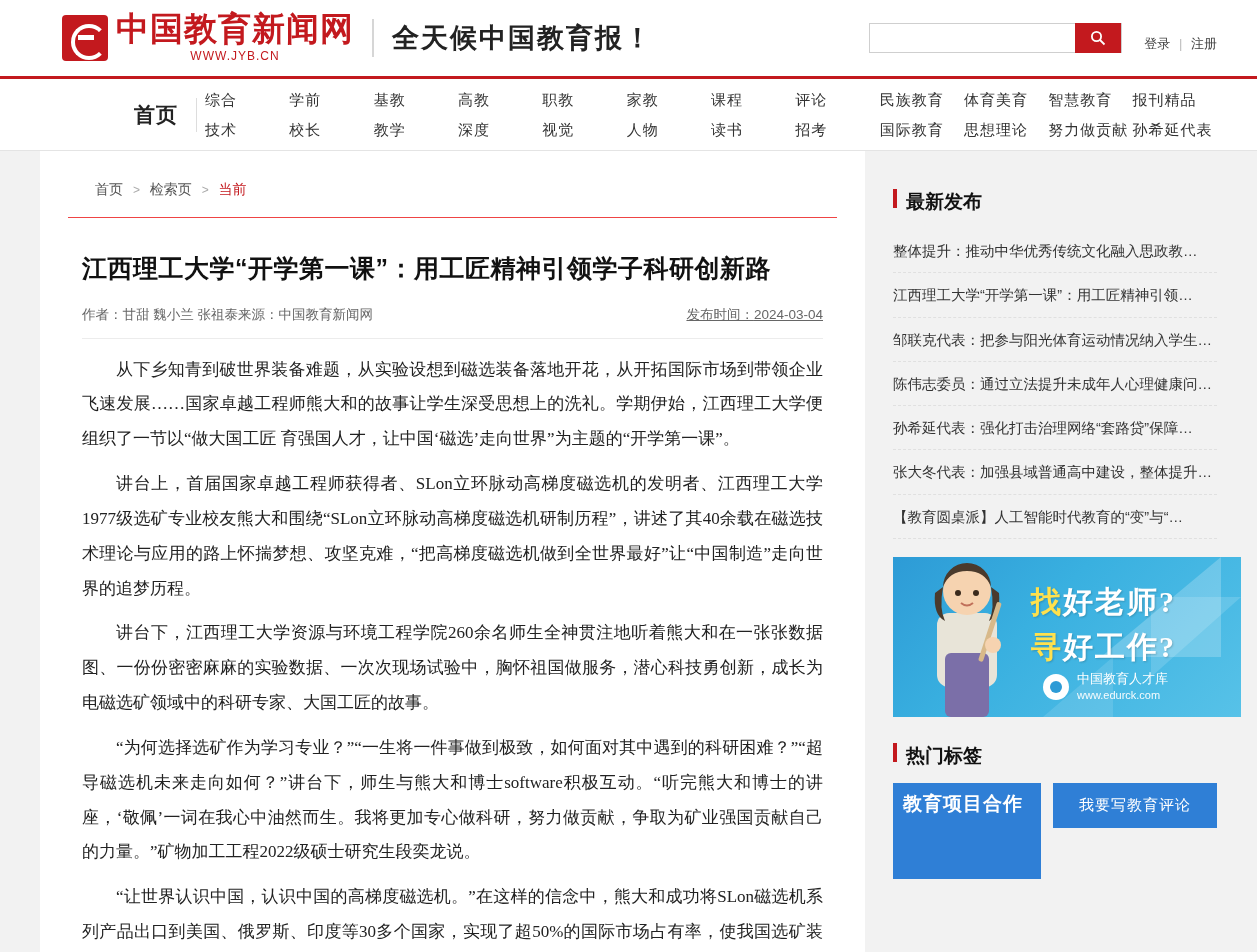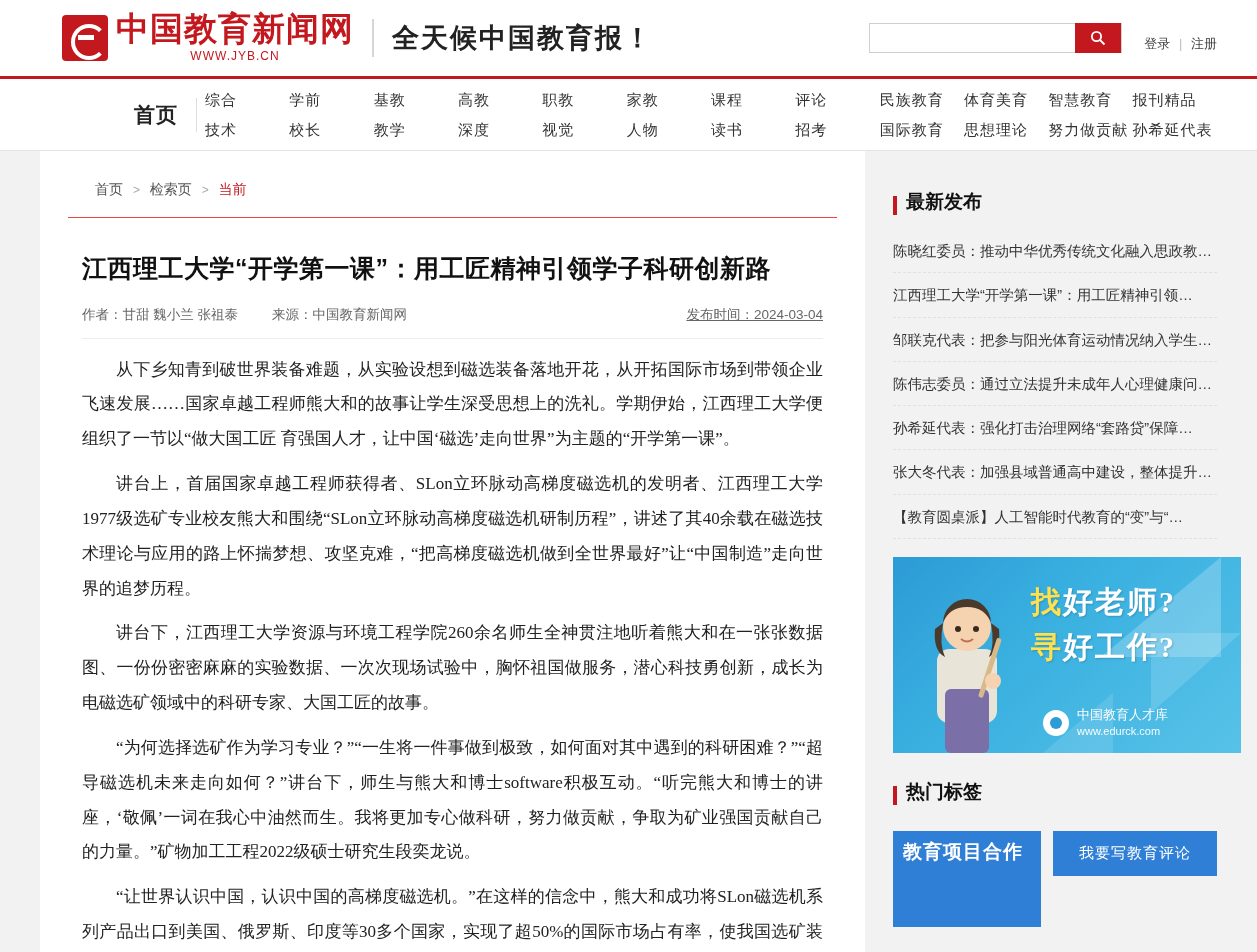--- a/index.html
+++ b/index.html
@@ -193,40 +193,40 @@
   }
   .article-meta {
     display: flex;
     align-items: center;
     margin: 18px 14px 0 14px;
     padding-bottom: 14px;
     border-bottom: 1px solid #ececec;
     font-size: 13.5px;
     color: #666;
   }
-  .article-meta .authors { margin-right: 34px; }
+  .article-meta .authors { }
   .article-meta .date { margin-left: auto; text-decoration: underline; }
 
   .article-body {
     margin: 14px 14px 0 14px;
     font-family: "Liberation Serif", "DejaVu Serif", serif;
     font-size: 17px;
     line-height: 2.05;
     color: #222;
     text-align: justify;
   }
   .article-body p {
     margin: 0 0 10px 0;
     text-indent: 2em;
   }
 
   
   .side-head {
     display: flex;
-    align-items: flex-end;
+    align-items: flex-start;
     font-size: 19px;
     font-weight: bold;
     color: #111;
     margin-bottom: 14px;
   }
   .side-head .bar {
     width: 4px; height: 19px;
     background: #c3191e;
     margin-right: 9px;
     display: inline-block;
@@ -240,21 +240,21 @@
     line-height: 1.4;
     white-space: nowrap;
     overflow: hidden;
     text-overflow: ellipsis;
     cursor: pointer;
   }
 
   .promo {
     margin-top: 18px;
     width: 348px;
-    height: 196px;
+    height: 160px;
     background: linear-gradient(135deg, #2d9bd6 0%, #39b0e0 40%, #57c2e8 100%);
     position: relative;
     overflow: hidden;
     cursor: pointer;
   }
   .promo .tri1, .promo .tri2, .promo .tri3 {
     position: absolute; opacity: .22;
   }
   .promo .tri1 {
     border-left: 120px solid transparent;
@@ -307,21 +307,21 @@
   .promo-foot .ft { color: #fff; font-size: 13px; line-height: 1.25; }
   .promo-foot .ft .u { font-size: 11px; opacity: .95; }
   .promo-girl {
     position: absolute;
     left: 26px; bottom: 0;
     width: 108px; height: 160px;
   }
 
   .tags-head { margin-top: 26px; }
   .tag-grid {
-    margin-top: 26px;
+    margin-top: 14px;
     display: flex;
     gap: 12px;
   }
   .tag-big {
     width: 148px;
     height: 96px;
     background: #2f7fd6;
     color: #fff;
     font-size: 19px;
     font-weight: bold;
@@ -468,21 +468,21 @@
       </div>
 
       <div class="side-col">
 
         <div class="side-head">
           <span class="bar"></span>
           <span>最新发布</span>
         </div>
 
         <ul class="news-list">
-          <li>陈晓红委员：推动中华优秀传统文化融入思政教…</li>
+          <li>整体提升：推动中华优秀传统文化融入思政教…</li>
           <li>江西理工大学“开学第一课”：用工匠精神引领…</li>
           <li>邹联克代表：把参与阳光体育运动情况纳入学生…</li>
           <li>陈伟志委员：通过立法提升未成年人心理健康问…</li>
           <li>孙希延代表：强化打击治理网络“套路贷”保障…</li>
           <li>张大冬代表：加强县域普通高中建设，整体提升…</li>
           <li>【教育圆桌派】人工智能时代教育的“变”与“…</li>
         </ul>
 
         <div class="promo">
           <div class="tri1"></div>

